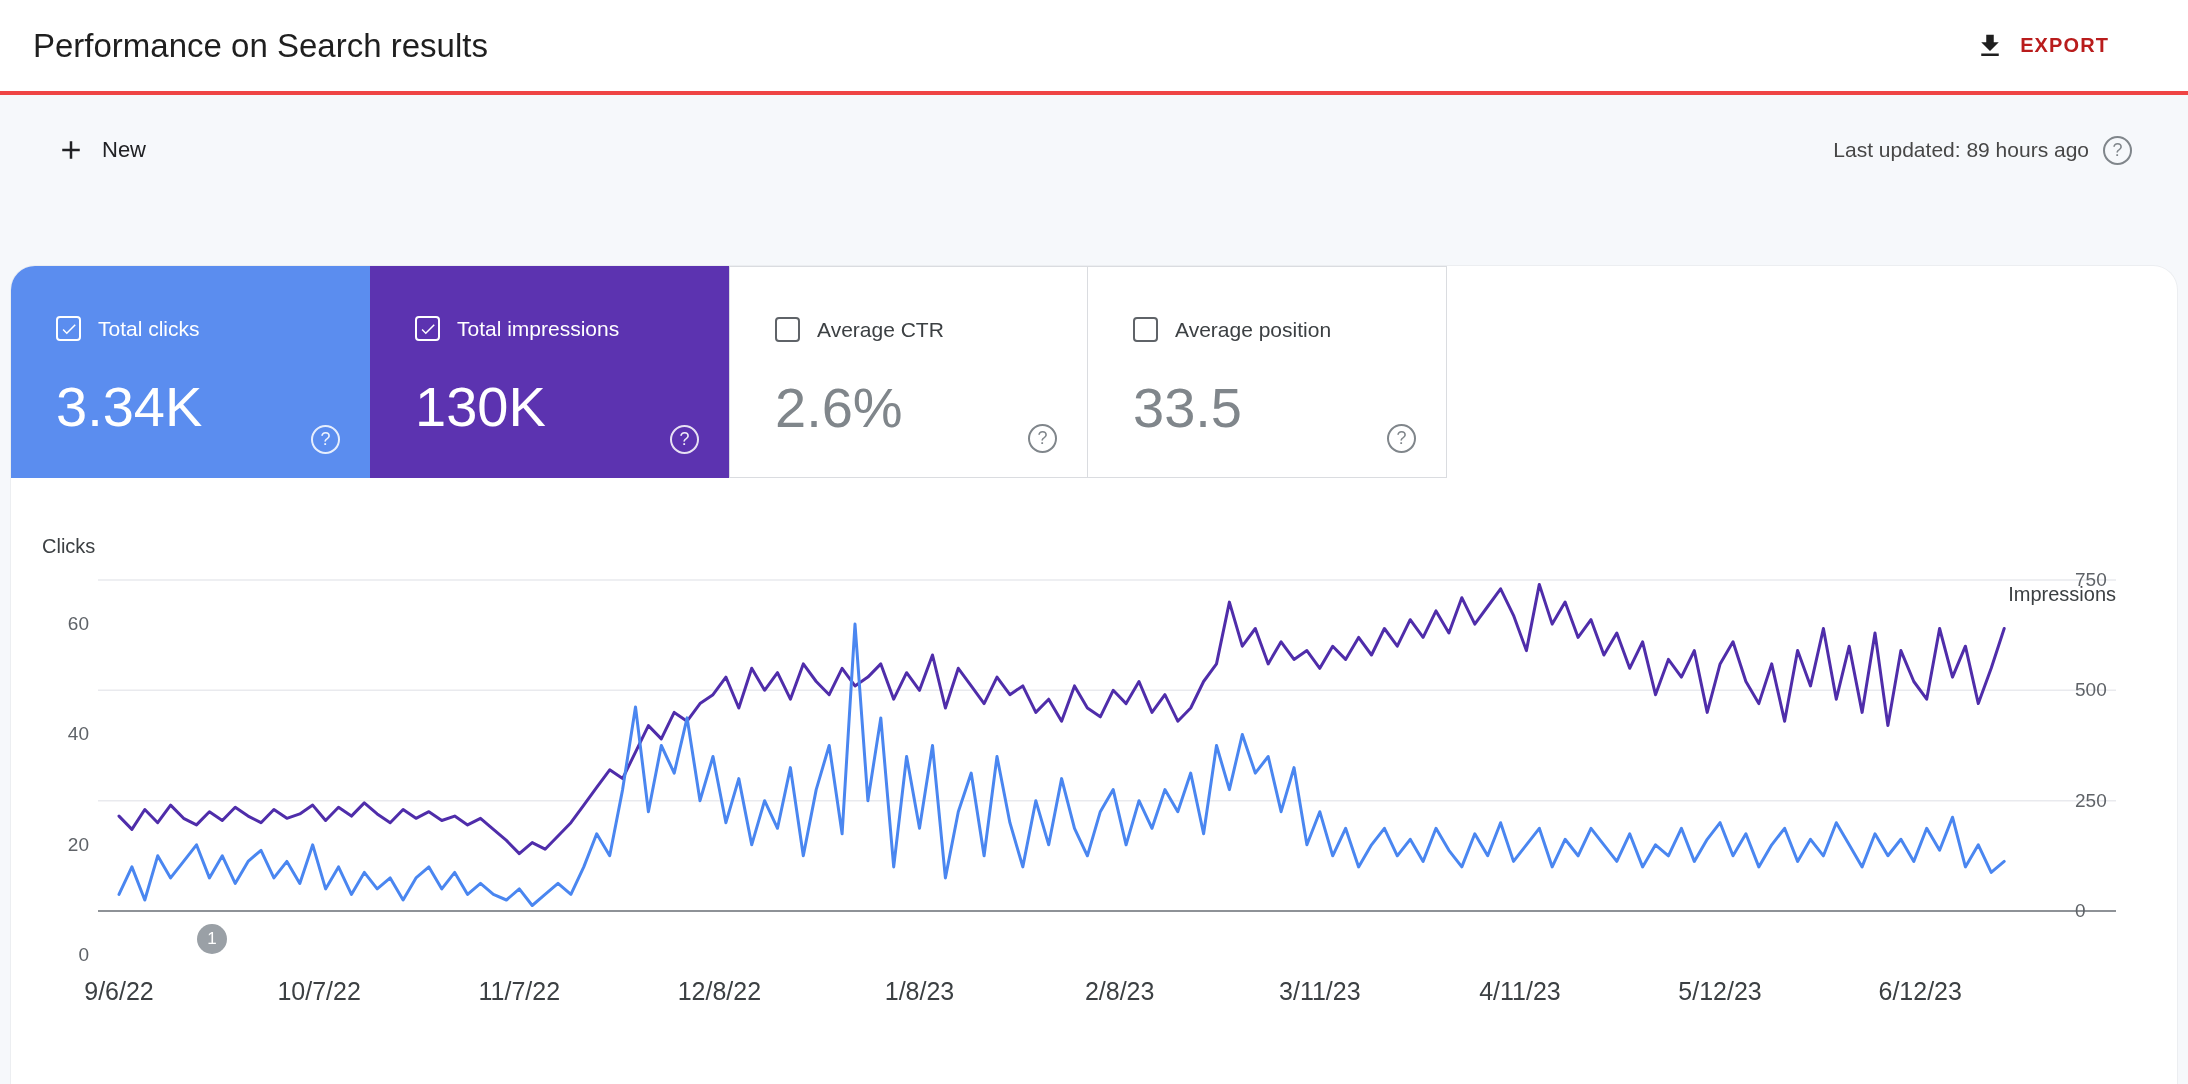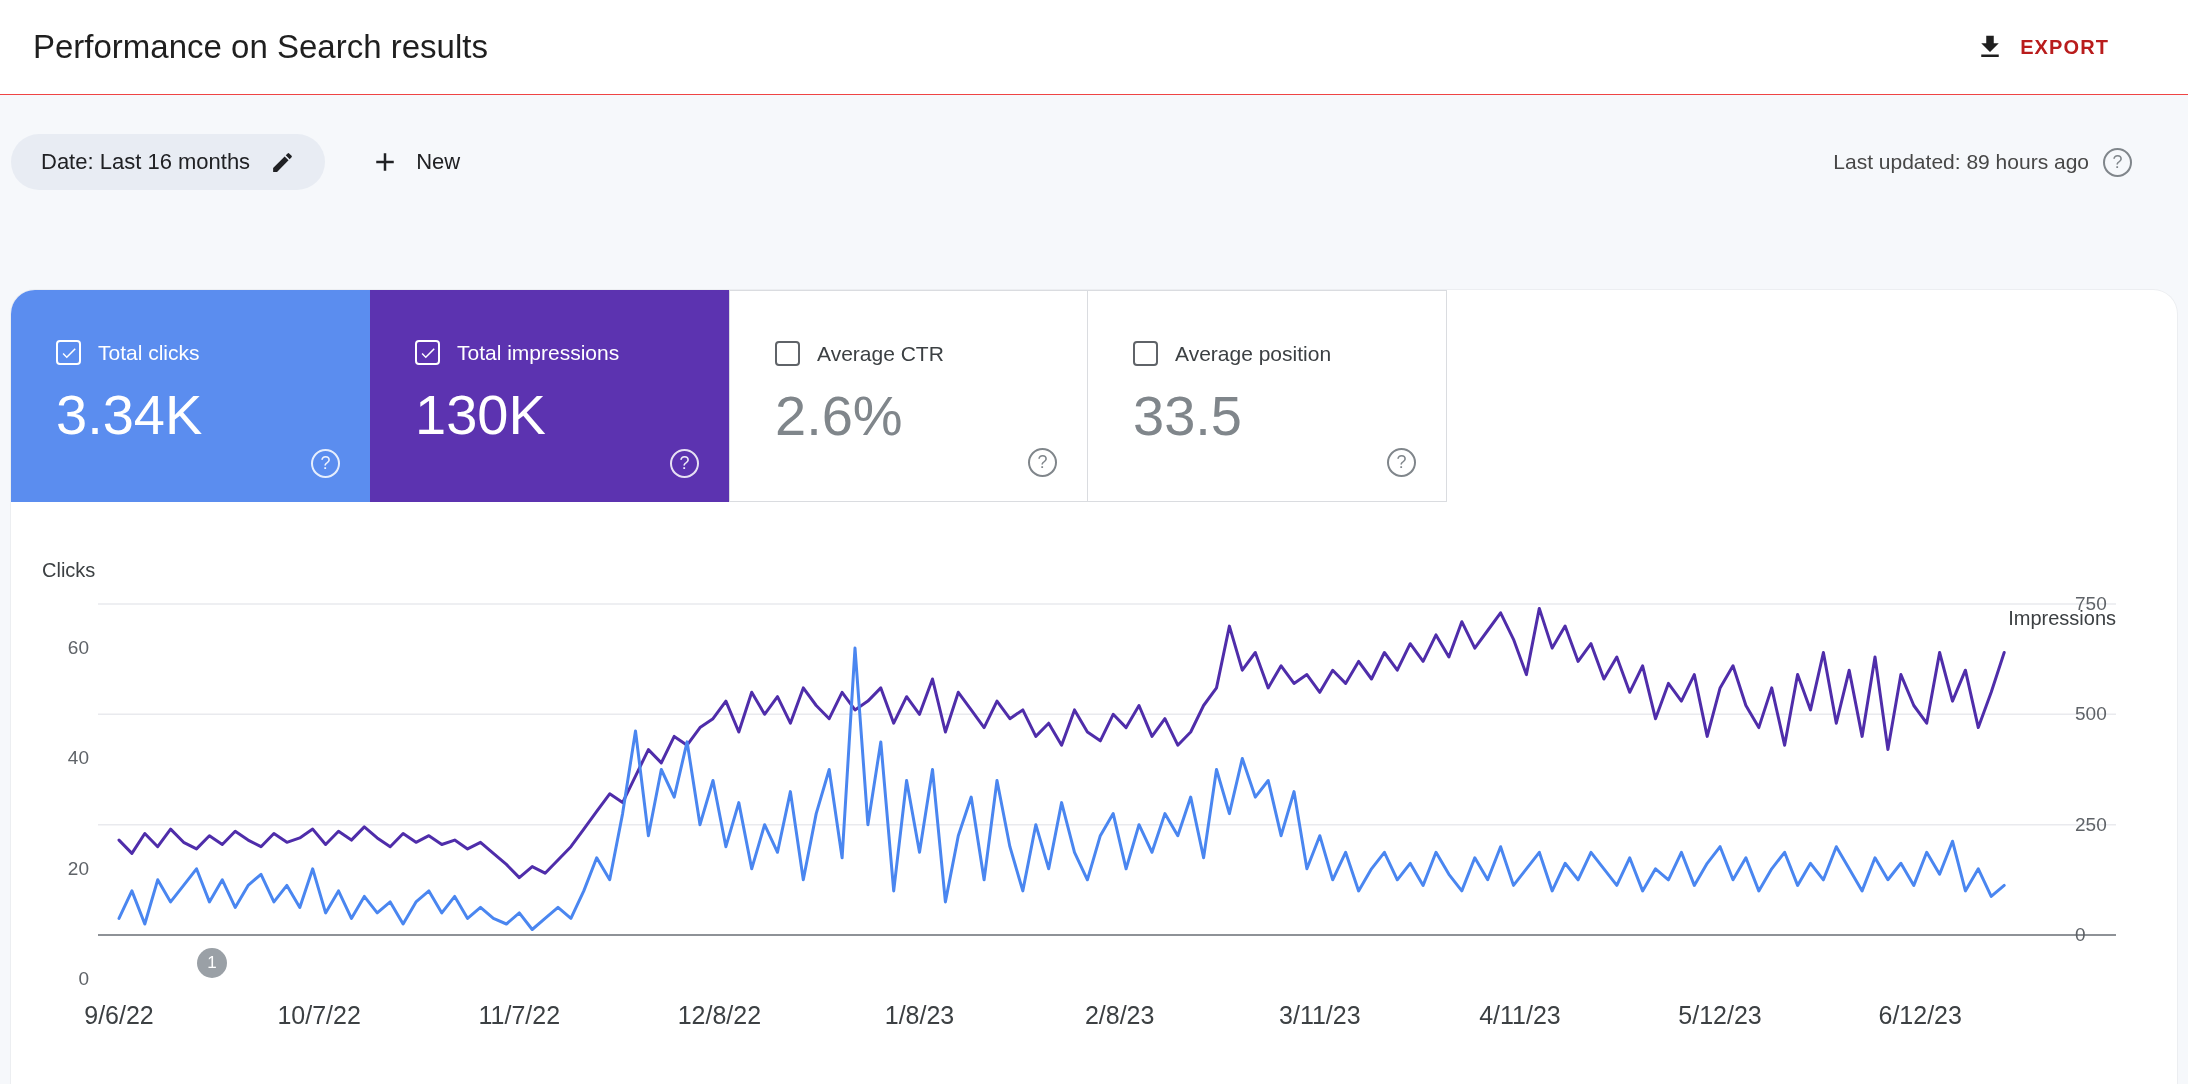--- a/index.html
+++ b/index.html
@@ -2,21 +2,21 @@
 <html><head>
 <meta charset="utf-8">
 <style>
   html,body{margin:0;padding:0;}
   body{
     width:2188px;height:1084px;overflow:hidden;background:#fff;
     font-family:"Liberation Sans","DejaVu Sans",sans-serif;color:#202124;
   }
   
   .header{height:95px;display:flex;align-items:center;justify-content:space-between;
-    padding:0 73px 0 33px;border-bottom:1px solid #ef4444;background:#fff;box-sizing:border-box;}
+    padding:0 73px 0 33px;border-bottom:4px solid #ef4444;background:#fff;box-sizing:border-box;}
   .page-title{font-size:33px;font-weight:400;color:#1f1f1f;}
   .export-btn{display:flex;align-items:center;gap:15px;background:none;border:none;cursor:pointer;
     font-family:inherit;font-size:20px;font-weight:700;letter-spacing:1.1px;color:#b91c1c;}
   .export-btn svg{width:30px;height:30px;fill:#1f1f1f;}
   
   .content{background:#f6f8fb;height:989px;box-sizing:border-box;}
   .filter-row{display:flex;align-items:center;padding:39px 56px 0 11px;}
   .chip{height:56px;border-radius:28px;background:#e8ecf3;border:none;cursor:pointer;
     display:flex;align-items:center;gap:20px;padding:0 30px;font-family:inherit;
     font-size:22px;font-weight:500;color:#202124;}
@@ -32,21 +32,21 @@
   .card{margin:100px 11px 0;width:2166px;height:850px;background:#fff;border-radius:24px;
     overflow:hidden;box-shadow:0 0 0 1px rgba(60,64,67,0.05);box-sizing:border-box;}
   .tiles{display:flex;height:217px;}
   .tile{width:359px;height:212px;position:relative;box-sizing:border-box;padding:50px 0 0 45px;cursor:pointer;}
   .tile.selected{color:#fff;}
   .tile.unselected{background:#fff;border:1px solid #dadce0;}
   .tile.unselected.no-left{border-left:none;}
   .tile-head{display:flex;align-items:center;gap:17px;}
   .tile-label{font-size:21px;}
   .tile.unselected .tile-label{color:#3c4043;}
-  .tile-value{margin-top:20px;font-size:56px;line-height:60px;font-weight:400;}
+  .tile-value{margin-top:36px;font-size:56px;line-height:60px;font-weight:400;}
   .tile.unselected .tile-value{color:#80868b;}
   .cb{width:25px;height:25px;border-radius:4px;box-sizing:border-box;display:inline-flex;
     align-items:center;justify-content:center;cursor:pointer;}
   .cb.checked{border:2.5px solid #fff;}
   .cb.checked svg{width:18px;height:18px;fill:#fff;}
   .cb.empty{border:2.5px solid #5f6368;}
   .tile-help{position:absolute;right:30px;bottom:24px;}
   .tile.selected .tile-help{border-color:rgba(255,255,255,0.85);color:rgba(255,255,255,0.9);}
   
   .chart-area{position:relative;height:633px;}
@@ -69,26 +69,20 @@
   <button class="export-btn">
     <svg viewBox="0 0 24 24">
         <path d="M5 20h14v-2H5v2zM19 9h-4V3H9v6H5l7 7 7-7z"></path>
       </svg>
     <span>EXPORT</span>
   </button>
 </div>
 
 <div class="content">
   <div class="filter-row">
-    <button class="chip">
-      <span>Date: Last 16 months</span>
-      <svg viewBox="0 0 24 24">
-          <path d="M3 17.25V21h3.75L17.8 9.94l-3.75-3.75L3 17.25zM20.71 7.04a.996.996 0 0 0 0-1.41l-2.34-2.34a.996.996 0 0 0-1.41 0l-1.83 1.83 3.75 3.75 1.83-1.83z"></path>
-        </svg>
-    </button>
     <button class="new-btn">
       <svg viewBox="0 0 24 24">
           <path d="M19 13h-6v6h-2v-6H5v-2h6V5h2v6h6v2z"></path>
         </svg>
       <span>New</span>
     </button>
     <div class="last-updated">
       <span>Last updated: 89 hours ago</span>
       <span class="help-circle">?</span>
     </div>

